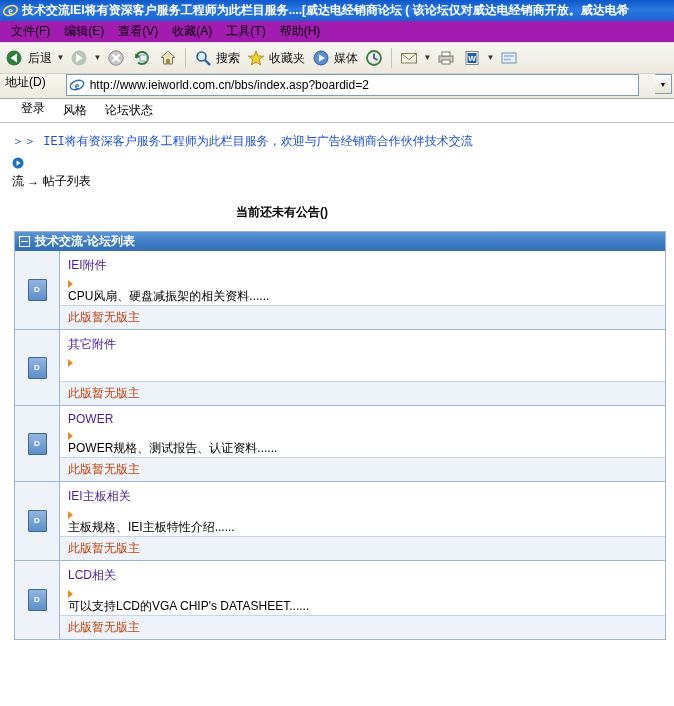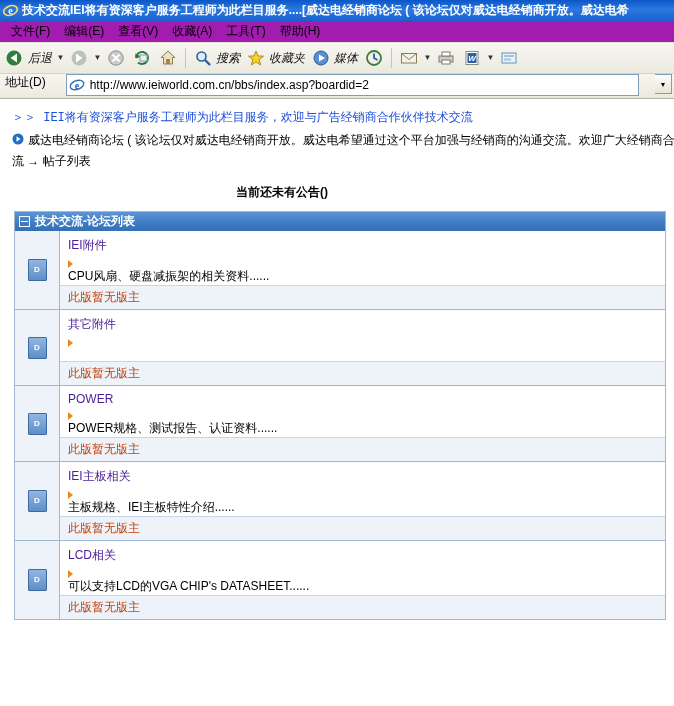--- a/index.html
+++ b/index.html
@@ -76,21 +76,20 @@
     padding: 0 2px;
   }
   .tb-btn {
     display: flex;
     align-items: center;
     height: 24px;
     padding: 0 3px;
     white-space: nowrap;
     font-size: 12px;
     color: #111;
-    font-style: italic;
   }
   .tb-btn .lbl { margin-left: 3px; }
   .tb-sep {
     width: 1px;
     height: 20px;
     background: #c8c5b6;
     margin: 0 4px;
   }
   .tb-arrow {
     width: 11px;
@@ -484,31 +483,35 @@
       </span>
       <input class="addr-input" type="text" value="http://www.ieiworld.com.cn/bbs/index.asp?boardid=2" style="">
     </div>
     <div class="addr-dropdown">
       <span>▼</span>
     </div>
   </div>
 
   <div class="page">
 
+    <div class="site-tabs">
+      <div class="site-tab active">登录</div>
+      <div class="site-tab">风格</div>
+      <div class="site-tab">论坛状态</div>
+    </div>
 
     <div class="notice-line">＞＞ IEI将有资深客户服务工程师为此栏目服务，欢迎与广告经销商合作伙伴技术交流</div>
 
     <div class="marquee-line">
       <span class="blue-bullet">
         <svg width="12" height="12" viewBox="0 0 12 12">
           <circle cx="6" cy="6" r="5.5" fill="#1f6fc4"></circle>
           <path d="M4.5 3.2 L8.5 6 L4.5 8.8 Z" fill="#ffffff"></path>
         </svg>
       </span>
-      <span>威达电经销商论坛 ( 该论坛仅对威达电经销商开放。威达电希望通过这个平台加强与经销商的沟通交流。欢迎广大经销商合</span>
     </div>
 
     <div class="breadcrumb-row">流 → 帖子列表</div>
 
     <div class="announce">当前还未有公告()</div>
 
     <div class="forum">
 
       <div class="forum-header">
         <span class="minus-box"></span>

